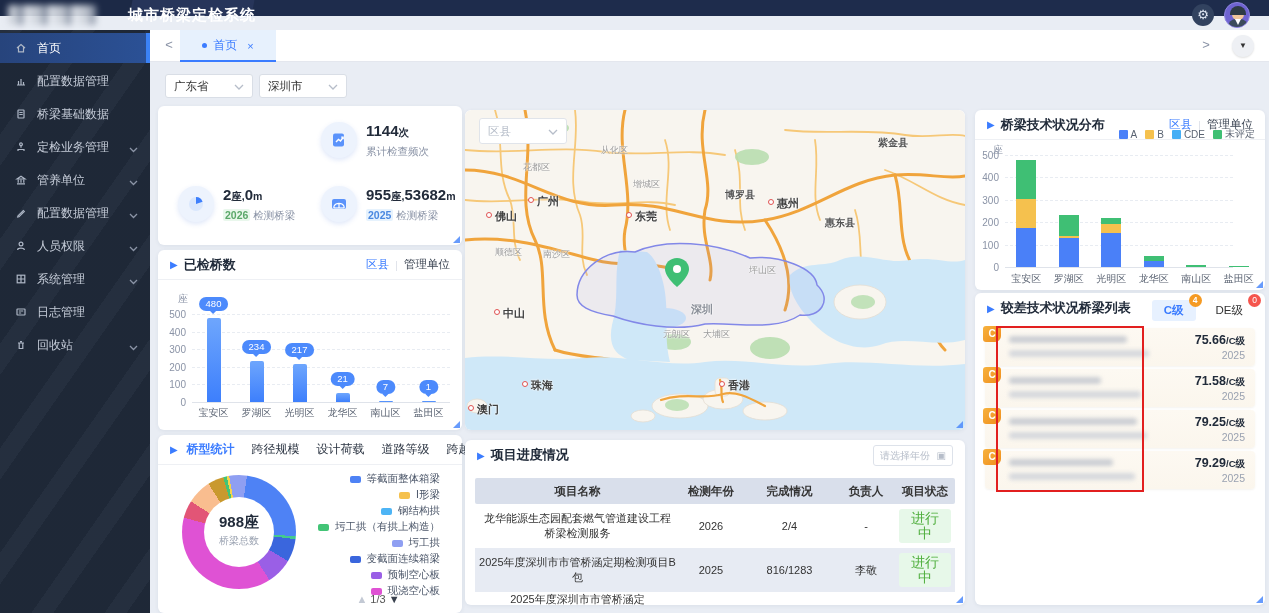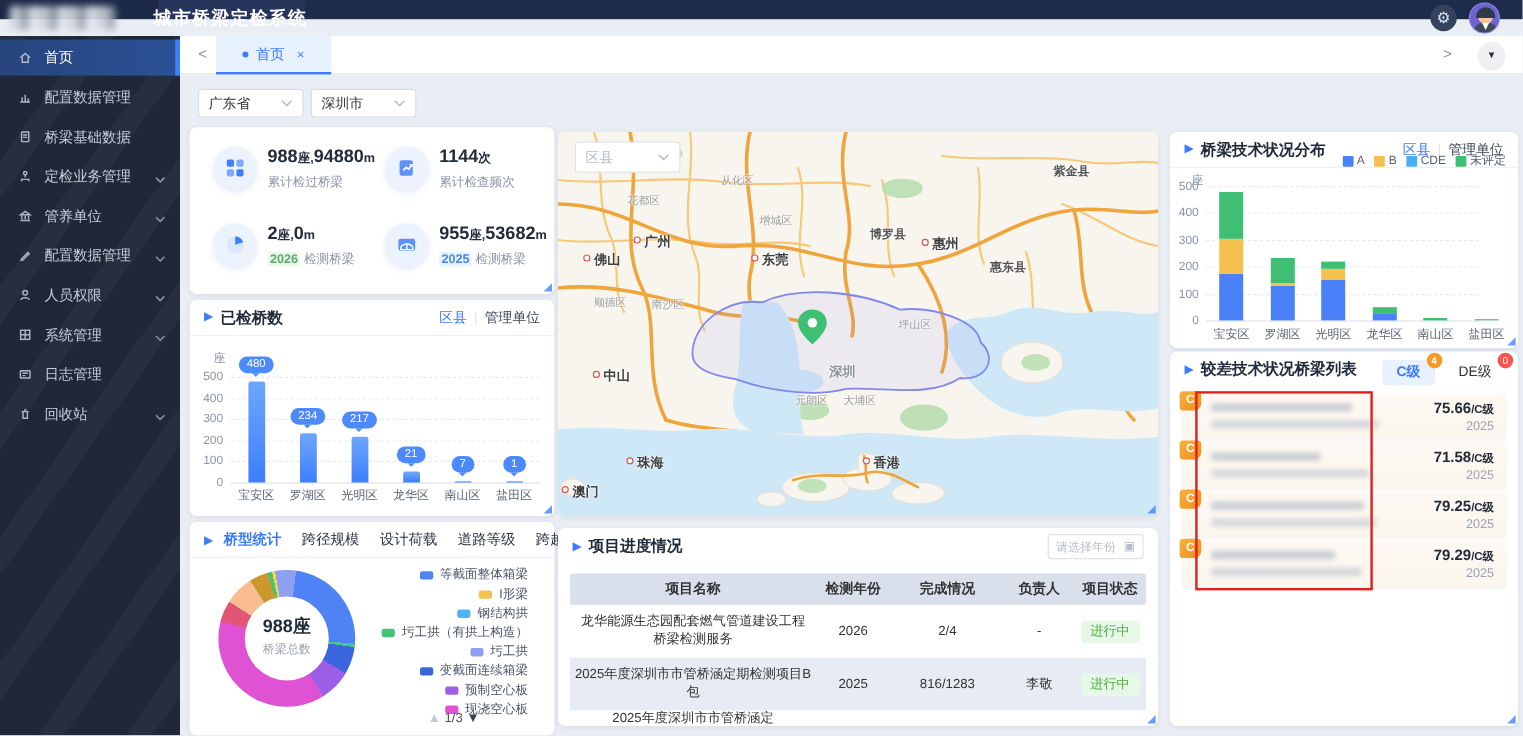--- a/index.html
+++ b/index.html
@@ -151,21 +151,21 @@
   #proj-panel { left:465px; top:440px; width:500px; height:165px; overflow:hidden; }
   #proj-date { position:absolute; right:12px; top:5px; width:80px; height:21px; border:1px solid #dde2ea; border-radius:3px;
     font-size:10px; color:#b6bdc9; display:flex; align-items:center; padding:0 6px; background:#fff; cursor:pointer; }
   #proj-date .cal { margin-left:auto; font-size:10px; color:#b6bdc9; }
   .thead { position:absolute; left:10px; top:38px; width:480px; height:26px; background:#d9dfeb; border-radius:2px;
     display:flex; align-items:center; font-size:11.5px; font-weight:bold; color:#333; }
   .trow { position:absolute; left:10px; width:480px; height:44px; display:flex; align-items:center; font-size:11px; color:#333; }
   .trow.alt { background:#e7ebf3; }
   .tc { text-align:center; padding:0 4px; line-height:15px; }
   .tc0 { width:205px; } .tc1 { width:62px; } .tc2 { width:95px; } .tc3 { width:58px; } .tc4 { width:60px; }
-  .status-badge { display:inline-block; padding:2px 8px; background:#e7f8e9; color:#4fae3d; font-size:11px; border-radius:3px; }
+  .status-badge { display:inline-block; padding:2px 8px; background:#e7f8e9; color:#4fae3d; font-size:14px; border-radius:3px; }
 </style>
 </head>
 <body>
 
 <div id="page">
 
   <div id="topbar">
     <div id="logo-blur"></div>
     <div id="app-title">城市桥梁定检系统</div>
     <div id="gear-btn">⚙</div>
@@ -302,34 +302,20 @@
   </div>
   <div class="select" id="sel-city">
     <span>深圳市</span>
     <span class="sel-chev"><svg width="10" height="6">
           <polyline points="1,1 5,5 9,1"></polyline>
         </svg></span>
   </div>
 
   <div class="panel" id="stats-panel">
     <span class="resize-h"></span>
-  <div class="stat-card" style="left: 20px; top: 16px;">
-        <div class="stat-ic">
-          <svg width="18" height="18" viewBox="0 0 18 18">
-            <rect x="2" y="2" width="6" height="6" rx="1.5" fill="#3d7ffc"></rect>
-            <rect x="10" y="2" width="6" height="6" rx="1.5" fill="#7cabfd"></rect>
-            <rect x="2" y="10" width="6" height="6" rx="1.5" fill="#7cabfd"></rect>
-            <rect x="10" y="10" width="6" height="6" rx="1.5" fill="#3d7ffc"></rect>
-          </svg>
-        </div>
-        <div>
-          <div class="stat-v"><span>988</span><span class="sm">座,</span><span>94880</span><span class="sm">m</span></div>
-          <div class="stat-l">累计检过桥梁</div>
-        </div>
-      </div>
       <div class="stat-card" style="left: 163px; top: 16px;">
         <div class="stat-ic">
           <svg width="18" height="18" viewBox="0 0 18 18">
             <rect x="3" y="2.5" width="11" height="13" rx="2" fill="#5b93fb"></rect>
             <path d="M6 11 L8.5 8.5 L10.5 10 L13 6.5" stroke="#fff" stroke-width="1.4" fill="none"></path>
             <path d="M11.2 6.2 h2 v2" stroke="#fff" stroke-width="1.2" fill="none"></path>
           </svg>
         </div>
         <div>
           <div class="stat-v"><span>1144</span><span class="sm">次</span></div>

